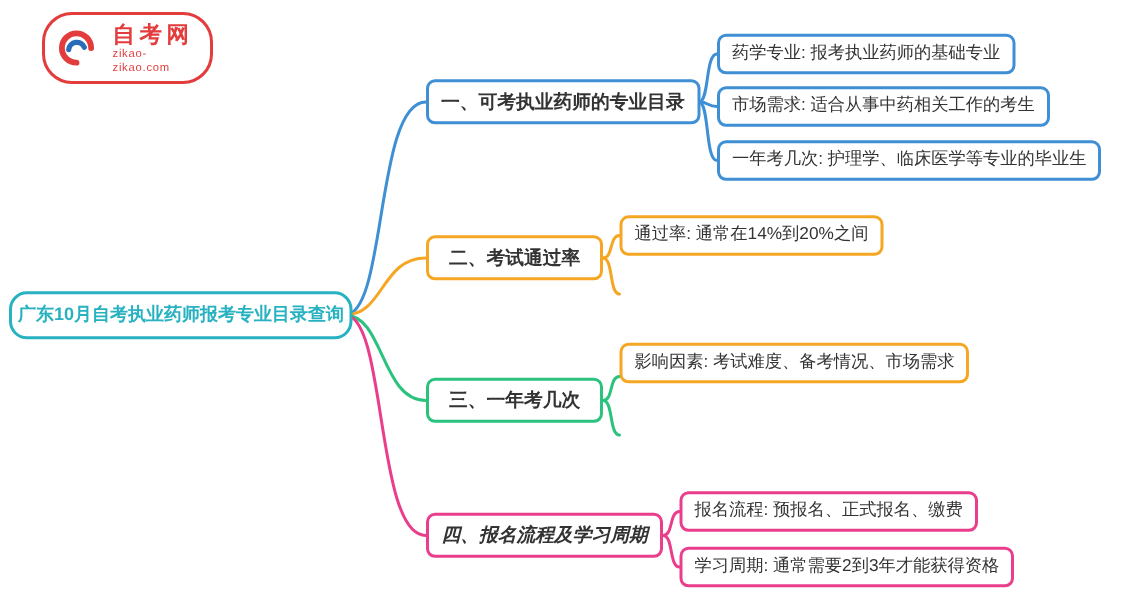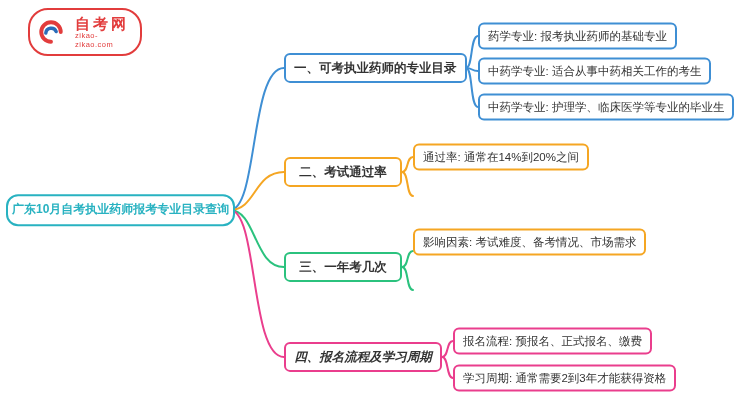--- a/index.html
+++ b/index.html
@@ -67,22 +67,22 @@
     <div class="logo-text">
       <span class="logo-title" style="color: rgb(226, 60, 60);">自考网</span>
       <span class="logo-sub" style="color: rgb(226, 60, 60);">zikao-zikao.com</span>
     </div>
   </div>
 
   <div class="node root-node" style="left: 6px; top: 210px; border-color: rgb(40, 178, 193); color: rgb(40, 178, 193);">广东10月自考执业药师报考专业目录查询</div>
 
   <div class="node topic t0" style="left: 284px; top: 68px; border-color: rgb(63, 143, 212);">一、可考执业药师的专业目录</div>
   <div class="node" style="left: 478px; top: 36px; border-color: rgb(63, 143, 212);">药学专业: 报考执业药师的基础专业</div>
-  <div class="node" style="left: 478px; top: 71px; border-color: rgb(63, 143, 212);">中药学专业: 适合从事中药相关工作的考生</div>
-  <div class="node" style="left: 478px; top: 107px; border-color: rgb(63, 143, 212);">中药学专业: 护理学、临床医学等专业的毕业生</div>
+  <div class="node" style="left: 478px; top: 71px; border-color: rgb(63, 143, 212);">市场需求: 适合从事中药相关工作的考生</div>
+  <div class="node" style="left: 478px; top: 107px; border-color: rgb(63, 143, 212);">一年考几次: 护理学、临床医学等专业的毕业生</div>
 
   <div class="node topic t1" style="left: 284px; top: 172px; border-color: rgb(245, 166, 35);">二、考试通过率</div>
   <div class="node" style="left: 413px; top: 157px; border-color: rgb(245, 166, 35);">通过率: 通常在14%到20%之间</div>
   <div class="node" style="left: 413px; top: 196px; border-color: rgb(245, 166, 35); margin-top: 46px;">影响因素: 考试难度、备考情况、市场需求</div>
 
   <div class="node topic t2" style="left: 284px; top: 267px; border-color: rgb(43, 194, 126);">三、一年考几次</div>
 
   <div class="node topic t3" style="left: 284px; top: 357px; border-color: rgb(234, 62, 141); font-style: italic;">四、报名流程及学习周期</div>
   <div class="node" style="left: 453px; top: 341px; border-color: rgb(234, 62, 141);">报名流程: 预报名、正式报名、缴费</div>
   <div class="node" style="left: 453px; top: 378px; border-color: rgb(234, 62, 141);">学习周期: 通常需要2到3年才能获得资格</div>

